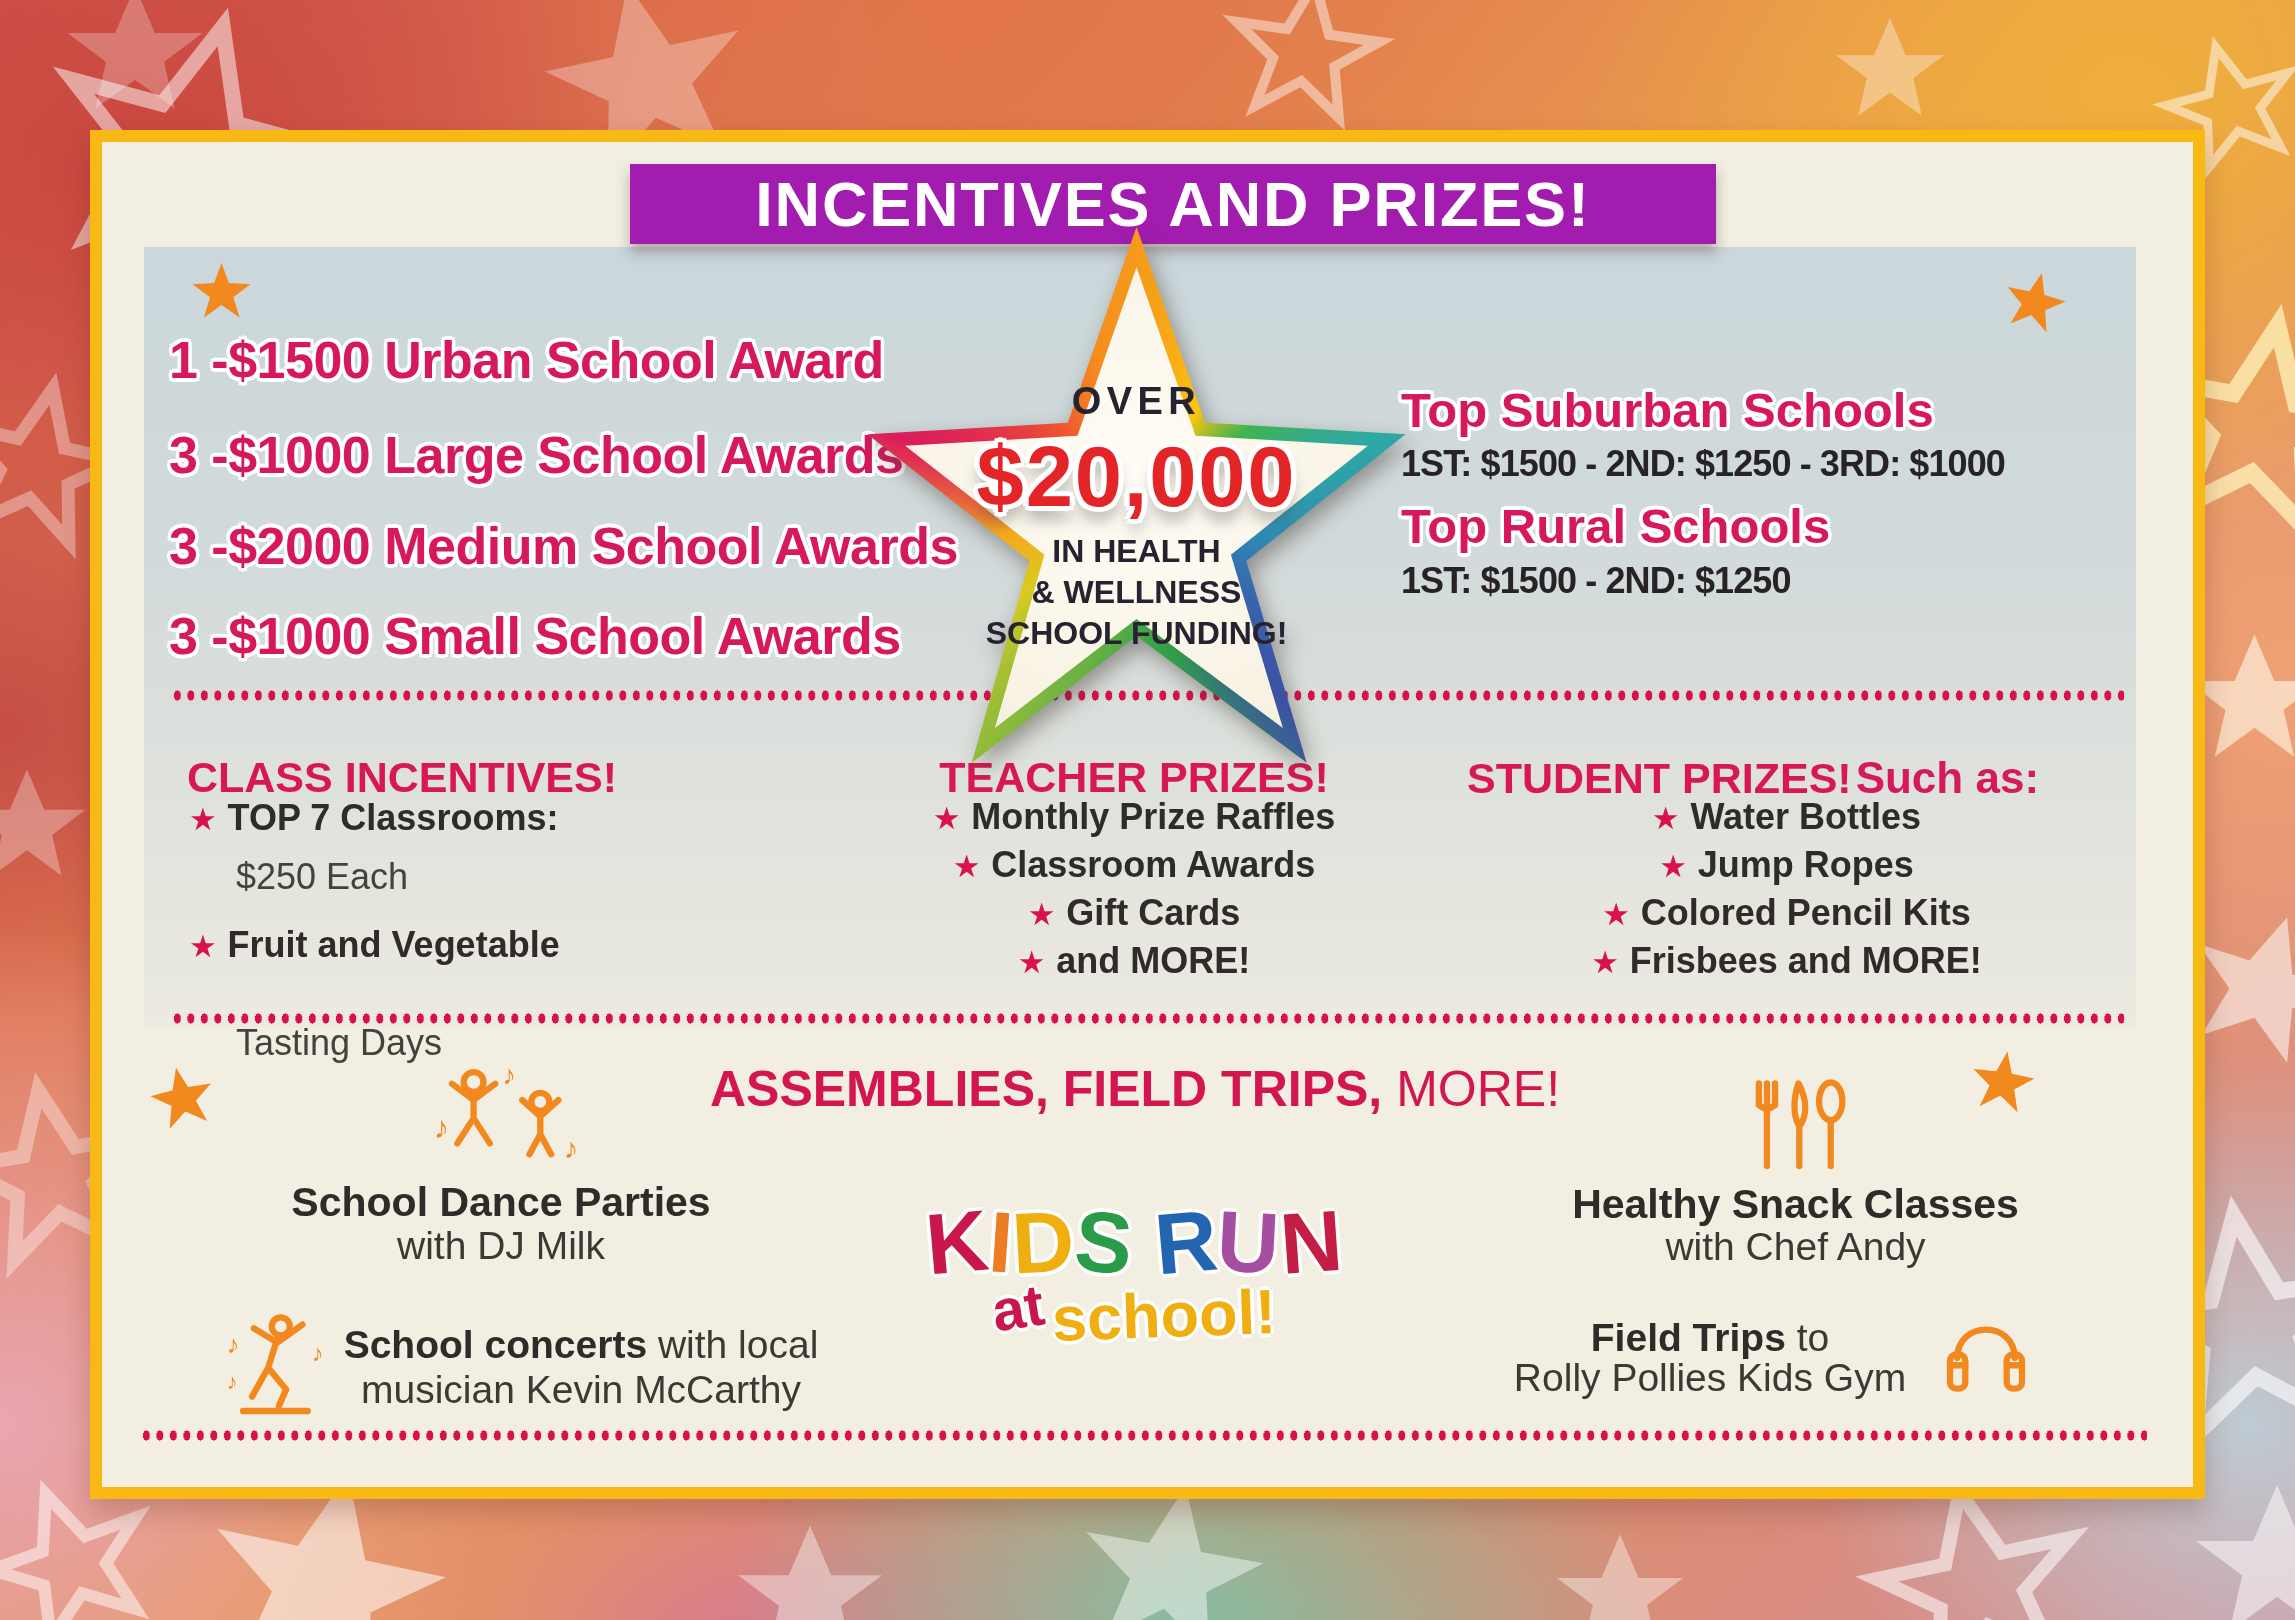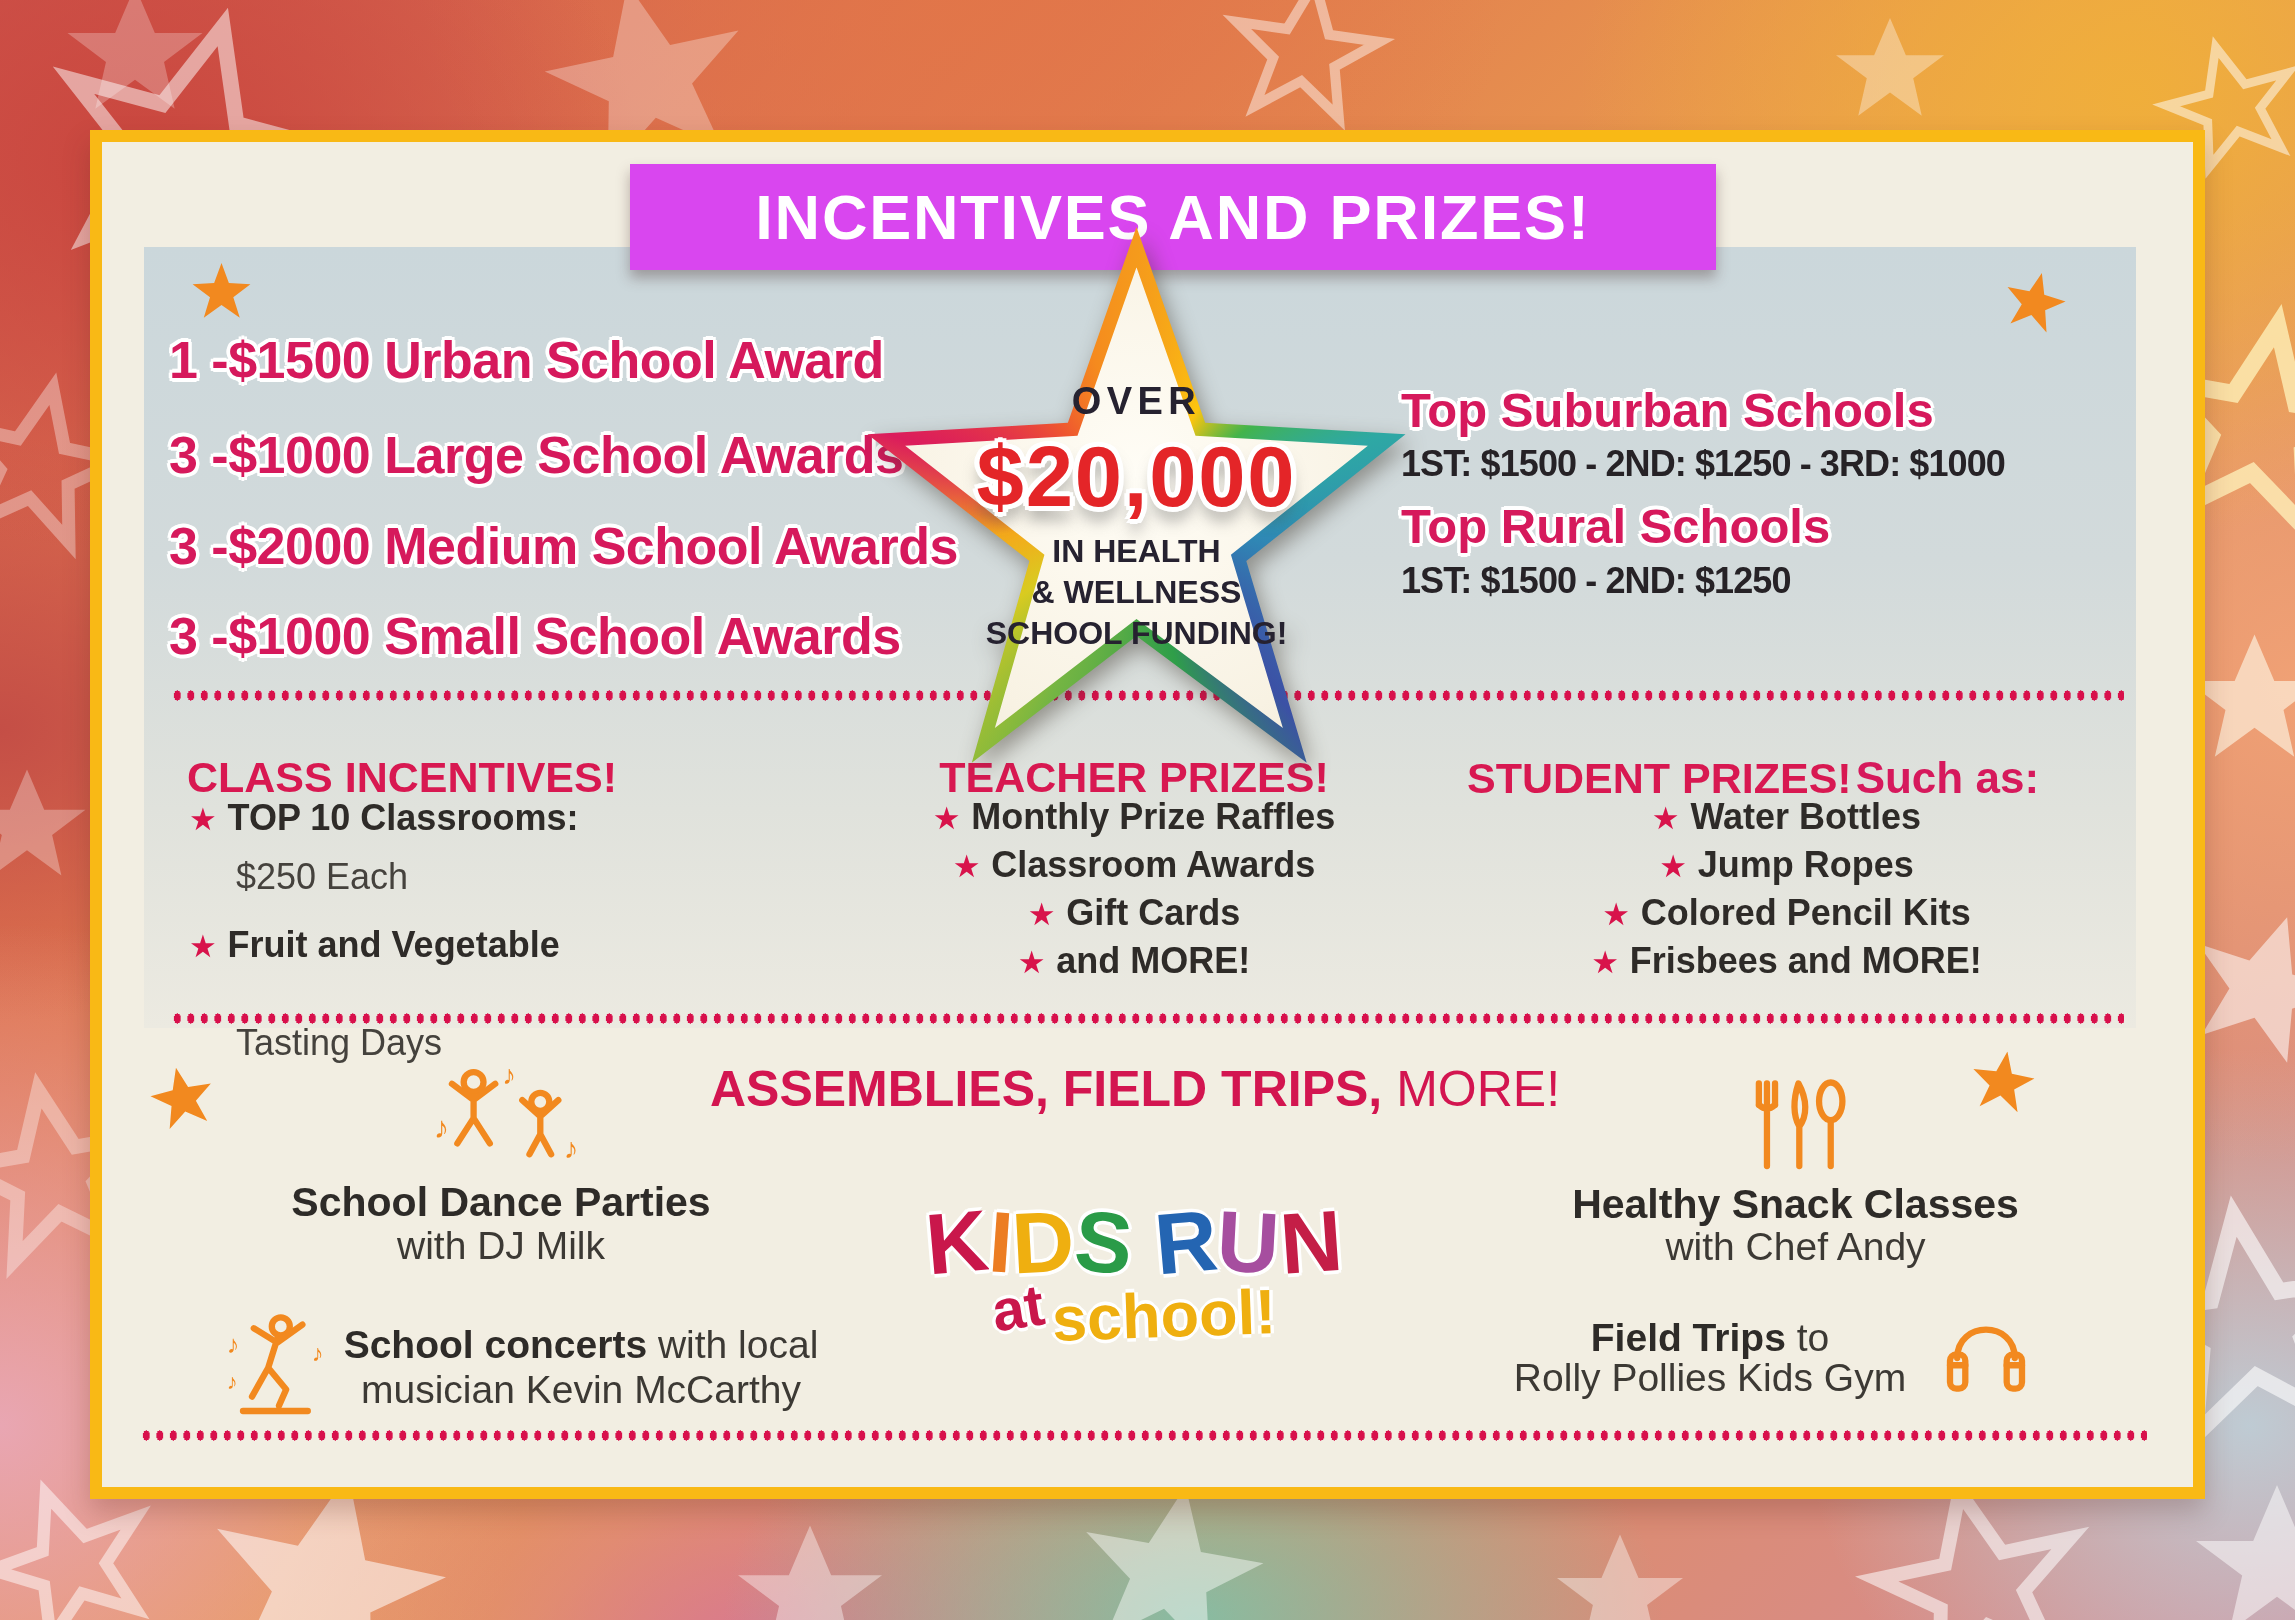--- a/index.html
+++ b/index.html
@@ -18,21 +18,21 @@
       radial-gradient(855px 810px at 0% 88%, rgba(233,168,184,.95), rgba(233,168,184,0) 62%),
       radial-gradient(630px 450px at 0% 45%, rgba(194,75,69,.9), rgba(194,75,69,0) 65%),
       linear-gradient(135deg,#CE554C 0%,#E0784F 28%,#EBA24E 55%,#DD8C6B 75%,#D58C96 100%);}
   .bg-stars{position:absolute;inset:0;}
   
   .flyer{position:absolute;left:90px;top:130px;width:2115px;height:1369px;
          background:#F2EEE2;border:12.6px solid #F9B915;box-sizing:border-box;
          box-shadow:0 12.6px 25px rgba(90,40,30,.25);}
   .panel{position:absolute;left:144px;top:247px;width:1992px;height:781px;
          background:linear-gradient(180deg,#CBD7DB 0%,#D2DADB 40%,#E0E2DC 72%,#ECEAE1 100%);}
-  .banner{position:absolute;left:630px;top:164px;width:1086px;height:106px;background:#d946ef;
+  .banner{position:absolute;left:630px;top:164px;width:1086px;height:80px;background:#a21caf;
           display:flex;align-items:center;justify-content:center;z-index:5;
           box-shadow:0 8px 12.6px rgba(70,40,40,.35);}
   .banner span{color:#fff;font-size:63px;font-weight:800;letter-spacing:1.8px;}
   
   .dots{position:absolute;height:12.6px;z-index:2;
         background-image:radial-gradient(3.6px 5px at 6.3px 6.3px,#D8104B 97%,rgba(216,16,75,0));
         background-size:13.5px 12.6px;background-repeat:repeat-x;}
   .dots1{left:171px;top:689px;width:1953px;}
   .dots2{left:171px;top:1012px;width:1953px;}
   .dots3{left:140px;top:1429px;width:2007px;}
@@ -150,21 +150,21 @@
   <div class="abs award ow" style="top:425px;">3 -$1000 Large School Awards</div>
   <div class="abs award ow" style="top:516px;">3 -$2000 Medium School Awards</div>
   <div class="abs award ow" style="top:606px;">3 -$1000 Small School Awards</div>
 
   <div class="abs rhead ow" style="top:382px;">Top Suburban Schools</div>
   <div class="abs rprize" style="top:443px;">1ST: $1500 - 2ND: $1250 - 3RD: $1000</div>
   <div class="abs rhead ow" style="top:498px;">Top Rural Schools</div>
   <div class="abs rprize" style="top:560px;">1ST: $1500 - 2ND: $1250</div>
 
   <div class="abs shead" style="left:187px;top:753px;">CLASS INCENTIVES!</div>
-  <div class="abs item" style="left:189px;top:797px;"><span class="b">★</span><span>TOP 10 Classrooms:</span></div>
+  <div class="abs item" style="left:189px;top:797px;"><span class="b">★</span><span>TOP 7 Classrooms:</span></div>
   <div class="abs detail" style="left:236px;top:844px;margin-top:12px;">$250 Each</div>
   <div class="abs item" style="left:189px;top:924px;"><span class="b">★</span><span>Fruit and Vegetable</span></div>
   <div class="abs detail" style="left:236px;top:995px;margin-top:27px;">Tasting Days</div>
 
   <div class="abs shead" style="left:864px;top:753px;width:540px;text-align:center;">TEACHER PRIZES!</div>
   <div class="abs item" style="left:864px;top:796px;width:540px;text-align:center;"><span class="b">★</span><span>Monthly Prize Raffles</span></div>
   <div class="abs item" style="left:864px;top:844px;width:540px;text-align:center;"><span class="b">★</span><span>Classroom Awards</span></div>
   <div class="abs item" style="left:864px;top:892px;width:540px;text-align:center;"><span class="b">★</span><span>Gift Cards</span></div>
   <div class="abs item" style="left:864px;top:940px;width:540px;text-align:center;"><span class="b">★</span><span>and MORE!</span></div>
 

